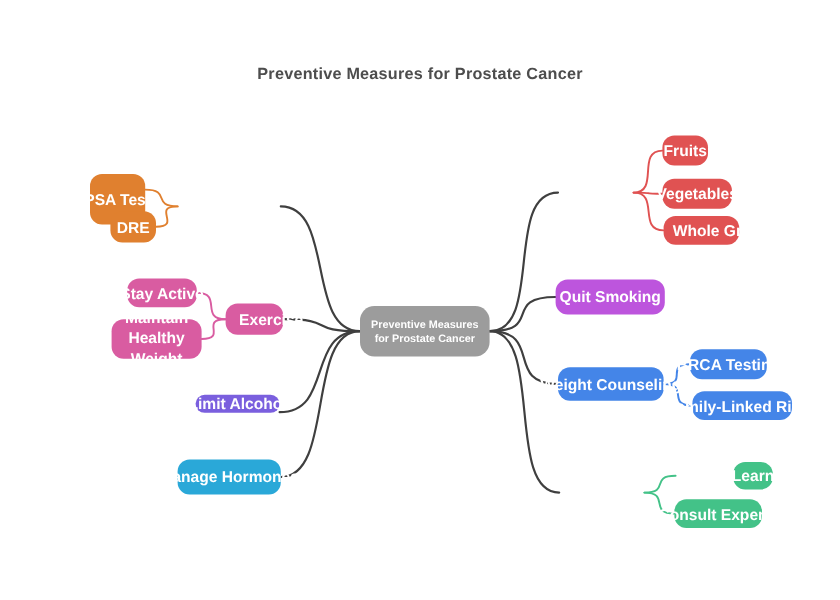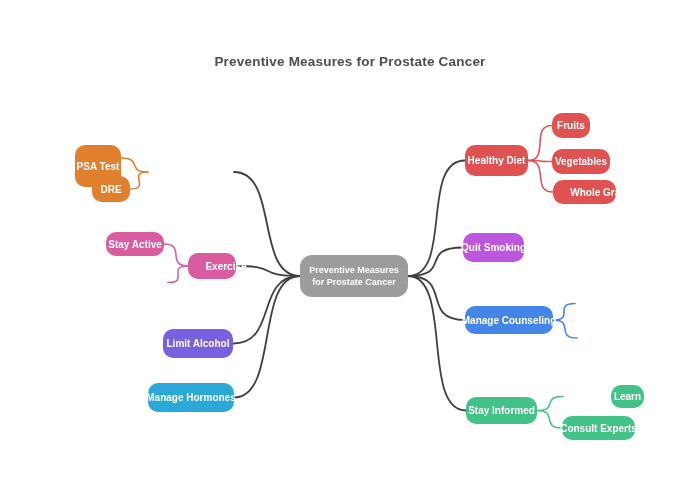--- a/index.html
+++ b/index.html
@@ -1,21 +1,21 @@
 <!DOCTYPE html>
 <html><head>
 <meta charset="utf-8">
 <style>
   html,body{margin:0;padding:0;background:#fff;}
   #canvas{position:relative;width:700px;height:500px;background:#ffffff;overflow:hidden;
           font-family:"Liberation Sans",sans-serif;}
   #page-title{position:absolute;top:54px;left:0;width:700px;text-align:center;
               font-size:13.5px;font-weight:bold;color:#4d4d4d;letter-spacing:.2px;}
   #connectors{position:absolute;left:0;top:0;width:700px;height:500px;}
-  .node{position:absolute;border-radius:10px;color:#fff;font-weight:bold;font-size:10px;
+  .node{position:absolute;border-radius:10px;color:#fff;font-weight:bold;font-size:13px;
         display:flex;align-items:center;justify-content:center;text-align:center;
         white-space:nowrap;box-sizing:border-box;padding:0 4px;cursor:pointer;}
   .node.wrap{white-space:normal;line-height:1.3;}
   #center-node{position:absolute;left:300px;top:255px;width:108px;height:42px;
         border-radius:12px;color:#fff;font-weight:bold;font-size:9px;line-height:1.35;
         display:flex;align-items:center;justify-content:center;text-align:center;
         box-sizing:border-box;padding:0 8px;cursor:pointer;}
 </style>
 </head>
 <body>
@@ -40,25 +40,26 @@
       <path d="M 553 320 C 575 320, 555 338, 577 338" stroke="#4485e8" stroke-width="1.6" fill="none" stroke-linecap="round"></path>
       <path d="M 408 276 C 453 276, 421 410.5, 466 410.5" stroke="#3f3f3f" stroke-width="1.8" fill="none" stroke-linecap="round"></path>
       <path d="M 537 410.5 C 559 410.5, 541 396.5, 563 396.5" stroke="#43c288" stroke-width="1.6" fill="none" stroke-linecap="round"></path>
       <path d="M 537 410.5 C 559 410.5, 540 428, 562 428" stroke="#43c288" stroke-width="1.6" fill="none" stroke-linecap="round"></path>
     </svg>
   <div id="page-title">Preventive Measures for Prostate Cancer</div>
   <div id="center-node" style="background: rgb(156, 156, 156);">Preventive Measures for Prostate Cancer</div>
 <div class="node" style="left: 75px; top: 145px; width: 46px; height: 42px; background: rgb(224, 128, 47);">PSA Test</div>
     <div class="node" style="left: 92px; top: 176px; width: 38px; height: 26px; background: rgb(224, 128, 47);">DRE</div>
     <div class="node" style="left: 106px; top: 232px; width: 58px; height: 24px; background: rgb(217, 92, 161);">Stay Active</div>
+    <div class="node wrap" style="left: 93px; top: 266px; width: 75px; height: 33px; background: rgb(217, 92, 161);">Maintain Healthy Weight</div>
     <div class="node" style="left: 188px; top: 253px; width: 48px; height: 26px; background: rgb(217, 92, 161); padding-left: 32px;">Exercise</div>
-    <div class="node" style="left: 163px; top: 329px; width: 70px; height: 29px; background: rgb(122, 95, 222);">Limit Alcohol</div>
+    <div class="node" style="left: 163px; top: 329px; width: 70px; height: 15px; background: rgb(122, 95, 222);">Limit Alcohol</div>
     <div class="node" style="left: 148px; top: 383px; width: 86px; height: 29px; background: rgb(42, 168, 216);">Manage Hormones</div>
     <div class="node" style="left: 552px; top: 113px; width: 38px; height: 25px; background: rgb(224, 82, 82);">Fruits</div>
     <div class="node" style="left: 552px; top: 149px; width: 58px; height: 25px; background: rgb(224, 82, 82);">Vegetables</div>
     <div class="node" style="left: 553px; top: 180px; width: 63px; height: 24px; background: rgb(224, 82, 82); padding-left: 40px;">Whole Grains</div>
-    <div class="node" style="left: 465px; top: 145px; width: 63px; height: 31px; background: rgb(224, 82, 82);">Healthy Diet</div>
-    <div class="node" style="left: 463px; top: 233px; width: 61px; height: 29px; background: rgb(189, 85, 221);">Quit Smoking</div>
-    <div class="node" style="left: 465px; top: 306px; width: 88px; height: 28px; background: rgb(68, 133, 232);">Manage Counseling</div>
+    <div class="node" style="left: 463px; top: 233px; width: 91px; height: 29px; background: rgb(189, 85, 221);">Quit Smoking</div>
+    <div class="node" style="left: 575px; top: 291px; width: 64px; height: 25px; background: rgb(68, 133, 232);">BRCA Testing</div>
+    <div class="node" style="left: 577px; top: 326px; width: 83px; height: 24px; background: rgb(68, 133, 232);">Family-Linked Risks</div>
+    <div class="node" style="left: 465px; top: 306px; width: 88px; height: 28px; background: rgb(68, 133, 232);">Weight Counseling</div>
     <div class="node" style="left: 563px; top: 385px; width: 33px; height: 23px; background: rgb(67, 194, 136); margin-left: 48px;">Learn</div>
     <div class="node" style="left: 562px; top: 416px; width: 73px; height: 24px; background: rgb(67, 194, 136);">Consult Experts</div>
-    <div class="node" style="left: 466px; top: 397px; width: 71px; height: 27px; background: rgb(67, 194, 136);">Stay Informed</div>
   </div>
 
 </body></html>

